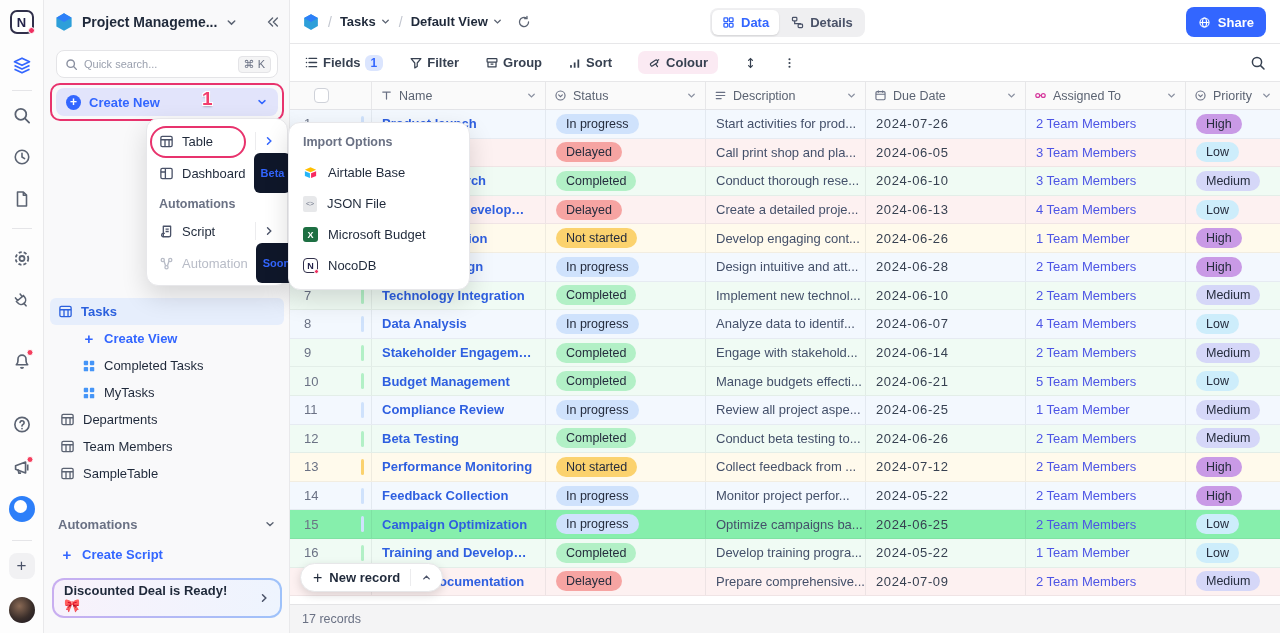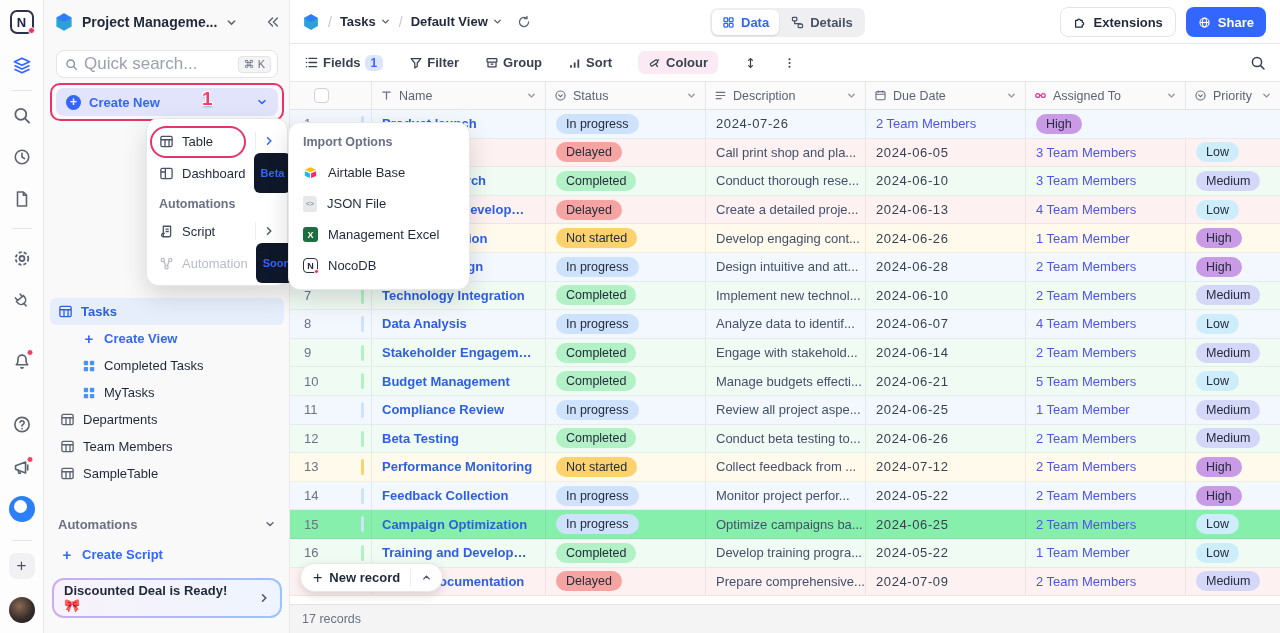--- a/index.html
+++ b/index.html
@@ -21,21 +21,21 @@
   .plusbox { width:26px; height:26px; border-radius:8px; background:#f1f1f3; display:flex; align-items:center; justify-content:center; color:#4a5268; font-size:17px; }
   .avatar { width:26px; height:26px; border-radius:50%; background:radial-gradient(circle at 40% 35%, #8a6a55 0%, #3a2e2a 55%, #17141f 100%); }
 
   
   .sidebar { position:absolute; left:44px; top:0; width:246px; height:633px; background:#f9f9fa; border-right:1px solid #e9e9eb; z-index:20; }
   .ws-header { position:absolute; left:0; top:0; width:246px; height:44px; display:flex; align-items:center; padding:0 10px; gap:8px; }
   .ws-title { font-size:14px; font-weight:bold; color:#1f293a; white-space:nowrap; }
   .ws-header .spacer { flex:1; }
   .searchbox { position:absolute; left:12px; top:50px; width:222px; height:28px; background:#fff; border:1px solid #e4e4e7; border-radius:8px;
                display:flex; align-items:center; gap:6px; padding:0 6px 0 8px; }
-  .searchbox input { border:0; outline:0; flex:1; min-width:0; font-size:17px; color:#1f293a; background:transparent; font-family:inherit; }
+  .searchbox input { border:0; outline:0; flex:1; min-width:0; font-size:11px; color:#1f293a; background:transparent; font-family:inherit; }
   .searchbox input::placeholder { color:#9aa0ae; }
   .kbd { font-size:11px; color:#6a7184; background:#f4f4f5; border:1px solid #e4e4e7; border-radius:4px; padding:1px 5px; white-space:nowrap; }
 
   .create-new { position:absolute; left:12px; top:88px; width:222px; height:28px; background:#e2e4fb; border-radius:8px;
                 display:flex; align-items:center; gap:8px; padding:0 10px; color:#3366ff; font-weight:bold; cursor:pointer; }
   .pluscirc { width:15px; height:15px; border-radius:50%; background:#3366ff; color:#fff; font-size:12px; line-height:15px; text-align:center; font-weight:bold; }
   .create-new .spacer { flex:1; }
   .ann-ring1 { position:absolute; left:6px; top:83px; width:234px; height:38px; border:2px solid #e8336d; border-radius:10px; pointer-events:none; z-index:40; }
   .ann-num { position:absolute; z-index:41; color:#f23d6d; font-weight:bold; font-size:19px;
              text-shadow:-1px -1px 0 #fff,1px -1px 0 #fff,-1px 1px 0 #fff,1px 1px 0 #fff,0 2px 2px rgba(0,0,0,.25); }
@@ -387,28 +387,20 @@
                 <rect x="1.8" y="1.8" width="5.4" height="4.2" rx="1"></rect>
                 <rect x="8.8" y="10" width="5.4" height="4.2" rx="1"></rect>
                 <path d="M4.5 6v3.5h7V10"></path>
               </svg>
             </span>
           <span>Details</span>
         </div>
       </div>
 
       <div class="tb-right">
-        <div class="btn ghost">
-          <span>
-              <svg width="14" height="14" viewBox="0 0 16 16" fill="none" stroke="#1f293a" stroke-width="1.4" stroke-linejoin="round">
-                <path d="M3 6.2h2.2a1.6 1.6 0 1 1 3.2 0h2.2v2.2a1.6 1.6 0 1 1 0 3.2v2.2H3z"></path>
-              </svg>
-            </span>
-          <span>Extensions</span>
-        </div>
         <div class="btn primary">
           <span>
               <svg width="13" height="13" viewBox="0 0 16 16" fill="none" stroke="#fff" stroke-width="1.4">
                 <circle cx="8" cy="8" r="5.6"></circle>
                 <ellipse cx="8" cy="8" rx="2.5" ry="5.6"></ellipse>
                 <path d="M2.6 8h10.8"></path>
               </svg>
             </span>
           <span>Share</span>
         </div>
@@ -579,20 +571,21 @@
           <div class="cell c-num">
             <span>1</span>
             <span class="stbar" style="background:#cfe2fc"></span>
           </div>
           <div class="cell c-name">
             <span class="nm">Product launch</span>
           </div>
           <div class="cell c-status">
             <span class="pill" style="background:#cfe2fc">In progress</span>
           </div>
+          <div class="cell c-desc">Start activities for prod...</div>
           <div class="cell c-due">2024-07-26</div>
           <div class="cell c-assigned">2 Team Members</div>
           <div class="cell c-priority">
             <span class="pill" style="background:#c99ae6">High</span>
           </div>
         </div>
         <div class="trow" style="background: rgb(253, 241, 241);">
           <div class="cell c-num">
             <span>2</span>
             <span class="stbar" style="background:#f6a4a2"></span>
@@ -966,21 +959,21 @@
           </svg>
         </span>
       <span class="lbl">Airtable Base</span>
     </div>
     <div class="smitem">
       <span class="json-ic">&lt;&gt;</span>
       <span class="lbl">JSON File</span>
     </div>
     <div class="smitem">
       <span class="excel-ic">X</span>
-      <span class="lbl">Management Excel</span>
+      <span class="lbl">Microsoft Budget</span>
     </div>
     <div class="smitem">
       <span class="nlogo-mini">N<span class="dot"></span></span>
       <span class="lbl">NocoDB</span>
     </div>
   </div>
 
 </div>
 
 </body></html>

